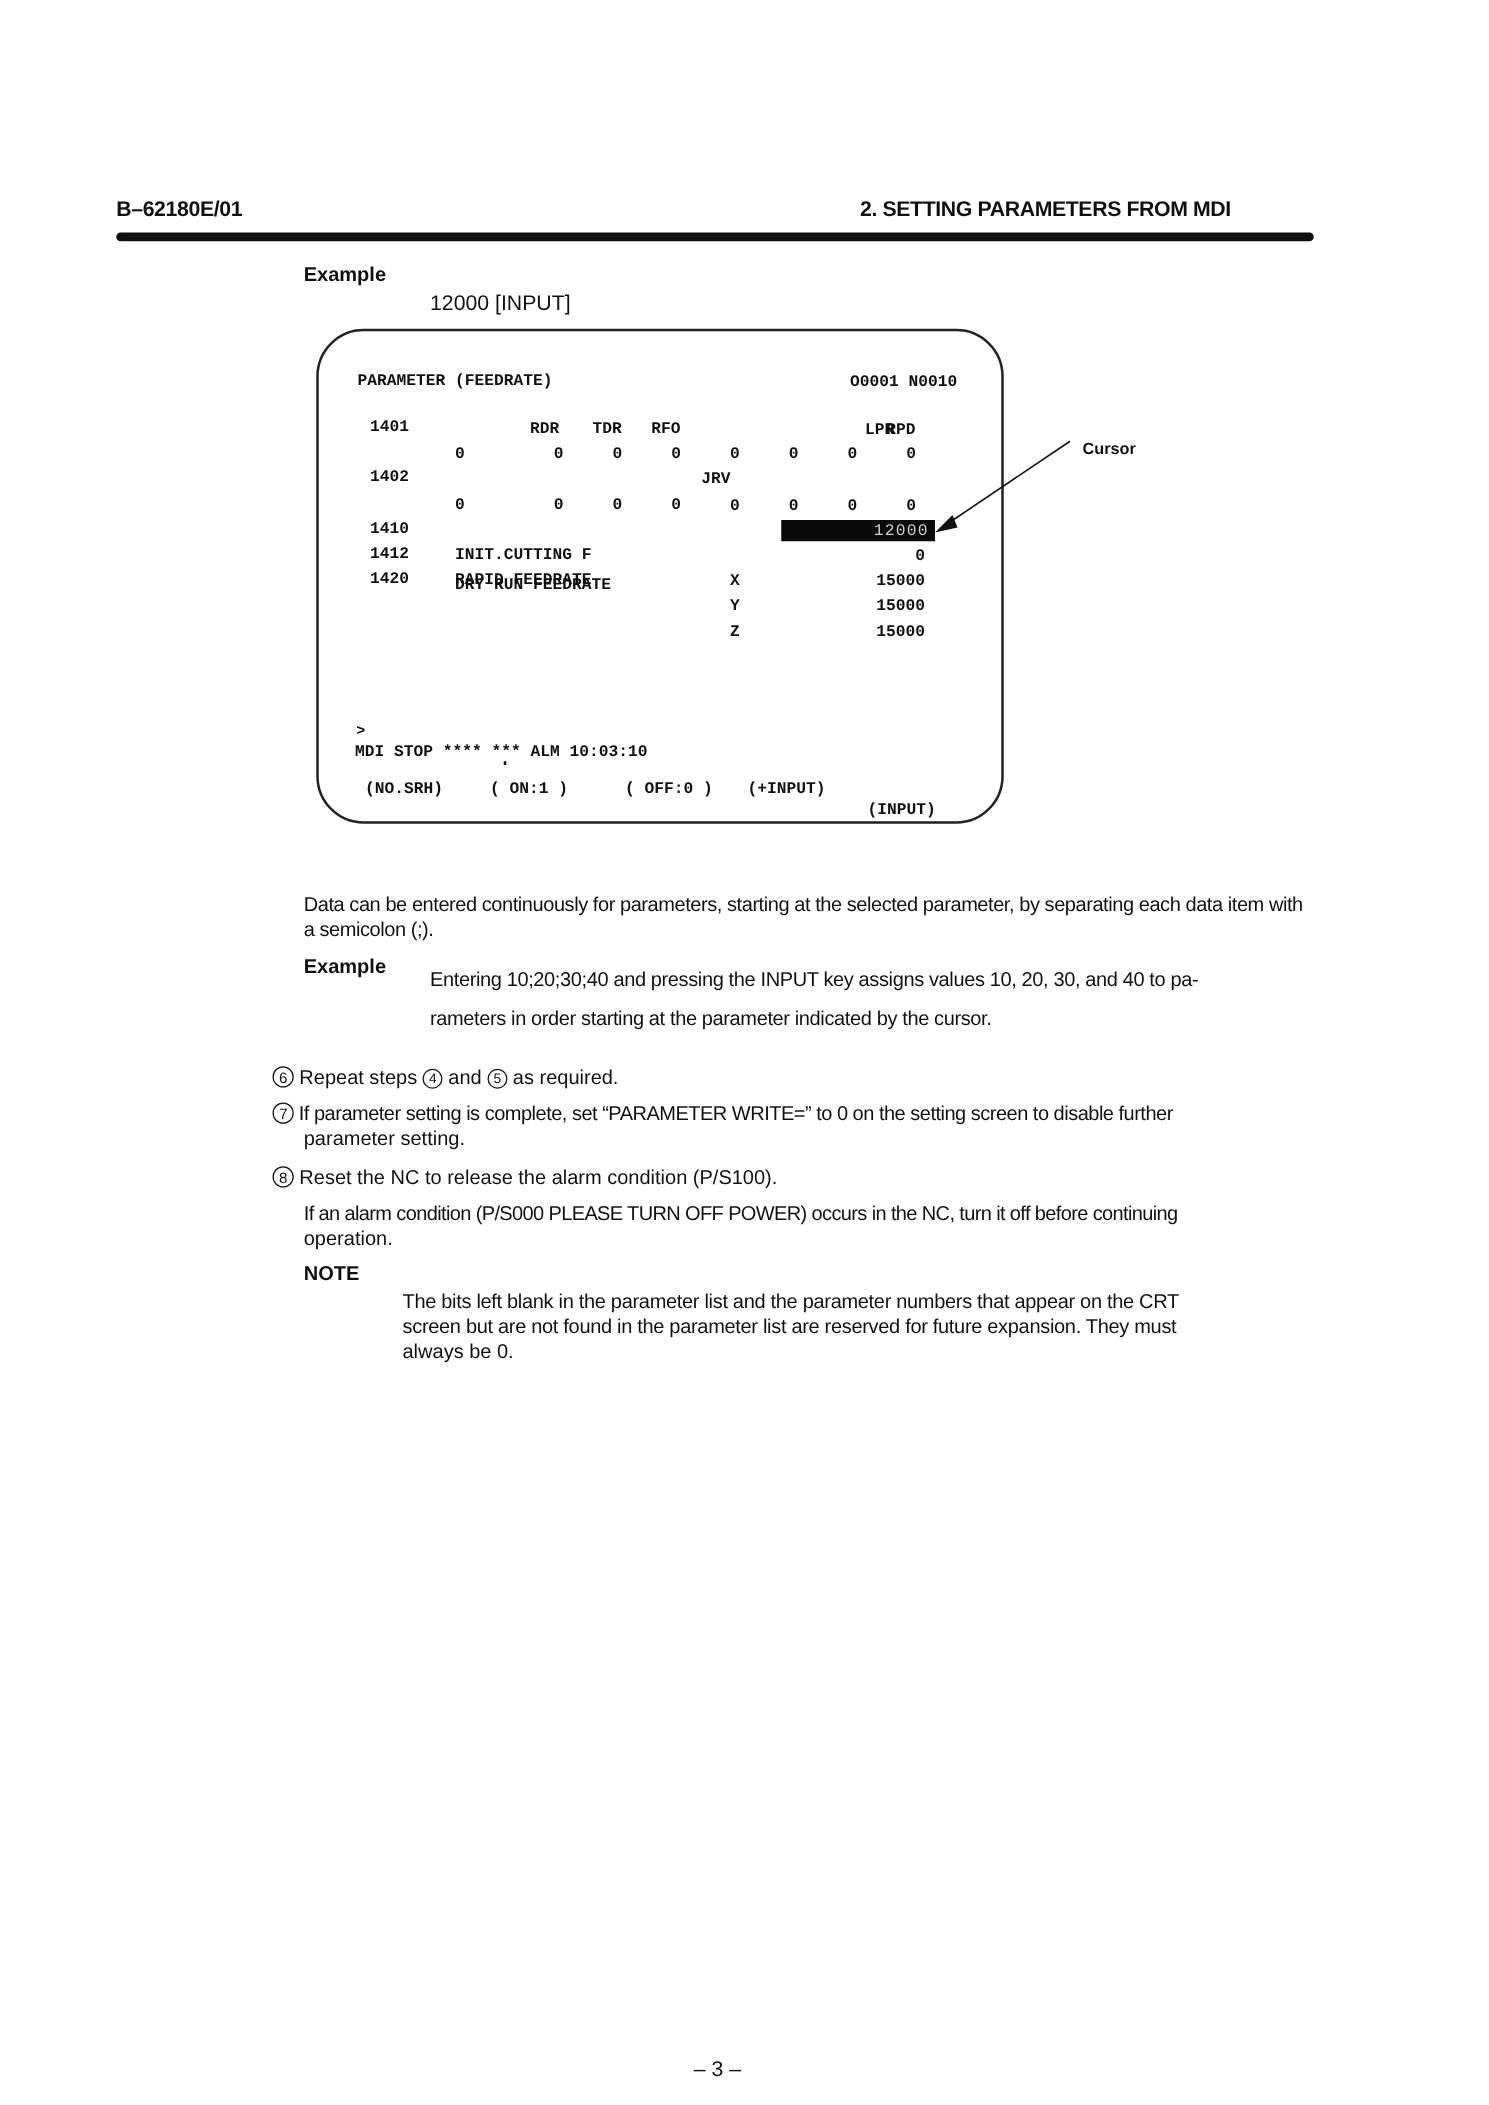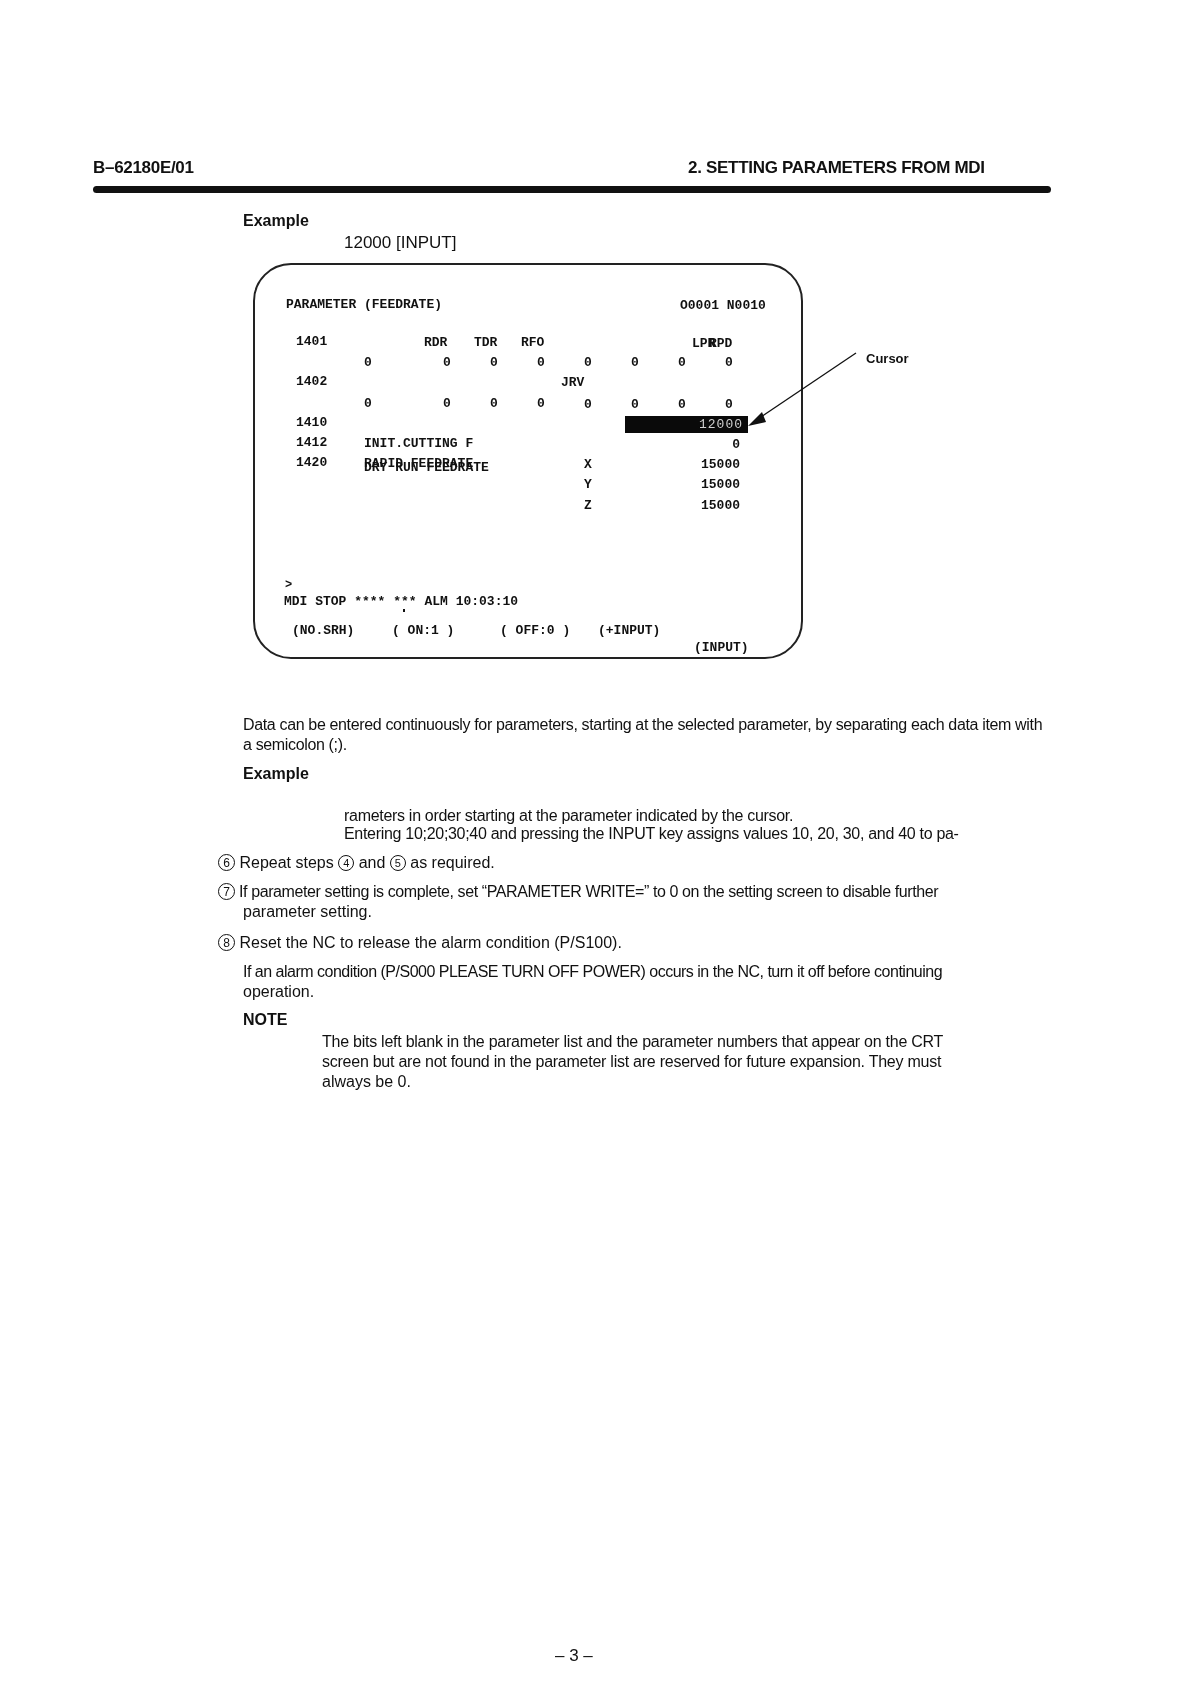--- a/index.html
+++ b/index.html
@@ -105,21 +105,21 @@
 
 <svg class="abs" style="left:740px; top:350px;" width="120" height="80">
   <line x1="116" y1="3" x2="18" y2="69" stroke="#111" stroke-width="1.3"></line>
   <polygon points="8,76 22,62 26,72" fill="#111"></polygon>
 </svg>
 <div class="abs" style="left:866px; top:351px; font-size:13px;font-weight:bold;">Cursor</div>
 
 <div class="abs body" style="left:243px; top:694px; width:810px; white-space:normal; letter-spacing:-0.35px;">Data can be entered continuously for parameters, starting at the selected parameter, by separating each data item with a semicolon (;).</div>
 
 <div class="abs lbl" style="left:243px; top:765px;">Example</div>
-<div class="abs body" style="left:344px; top:803px; letter-spacing:-0.3px;text-align:right;">Entering 10;20;30;40 and pressing the INPUT key assigns values 10, 20, 30, and 40 to pa-</div>
+<div class="abs body" style="left:344px; top:754px; letter-spacing:-0.3px;text-align:right;">Entering 10;20;30;40 and pressing the INPUT key assigns values 10, 20, 30, and 40 to pa-</div>
 <div class="abs body" style="left:344px; top:785px; letter-spacing:-0.3px;">rameters in order starting at the parameter indicated by the cursor.</div>
 
 <div class="abs body" style="left:218px; top:832px;">
   <span class="circ">6</span>
   <span>Repeat steps</span>
   <span class="circ-sm">4</span>
   <span>and</span>
   <span class="circ-sm">5</span>
   <span>as required.</span>
 </div>

